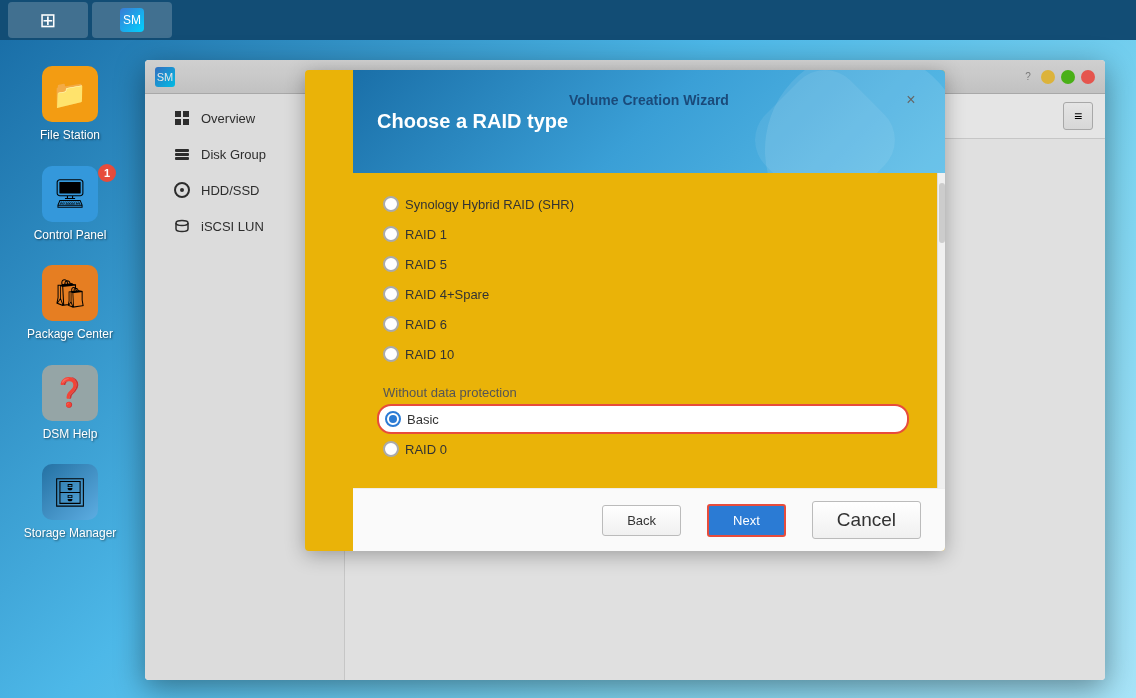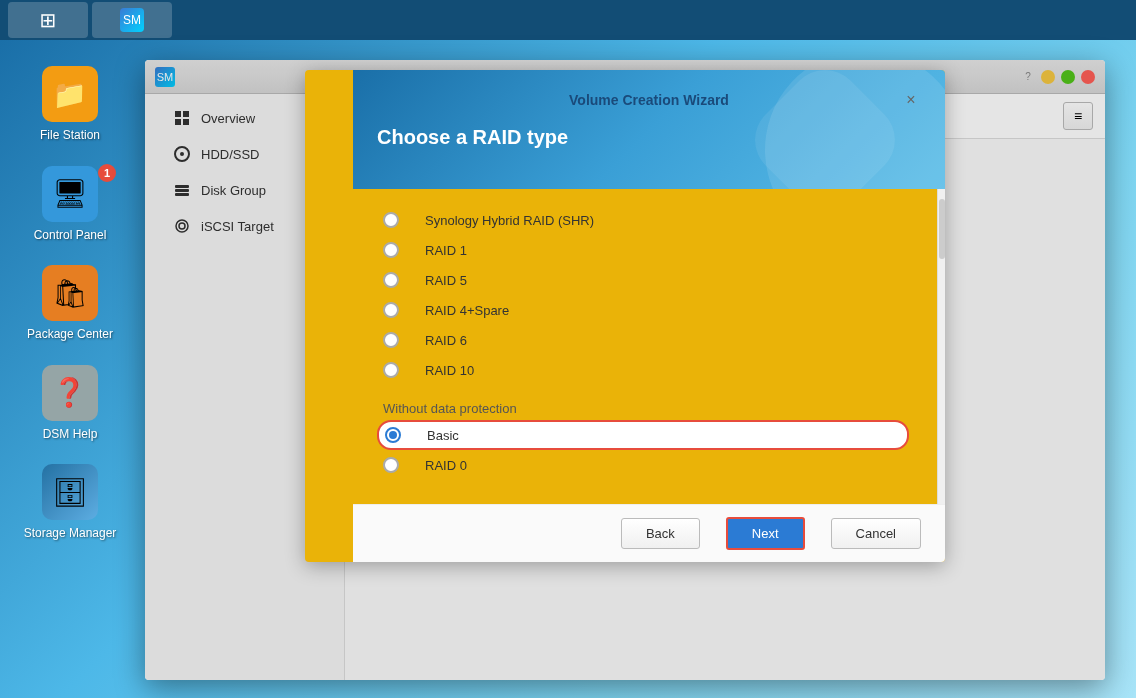--- a/index.html
+++ b/index.html
@@ -300,40 +300,40 @@
       font-size: 16px;
       display: flex;
       align-items: center;
       justify-content: center;
       border-radius: 3px;
     }
     .dialog-heading {
       color: white;
       font-size: 20px;
       font-weight: bold;
-      margin-top: 16px;
+      margin-top: 0;
     }
 
     .dialog-body {
       padding: 16px 24px;
       overflow-y: auto;
       flex: 1;
       border-right: 4px solid transparent;
     }
     
     .dialog-body::-webkit-scrollbar { width: 6px; }
     .dialog-body::-webkit-scrollbar-thumb { background: #ccc; border-radius: 3px; }
 
     .radio-group { margin-bottom: 8px; }
     .radio-item {
       display: flex;
       align-items: center;
       padding: 7px 6px;
       cursor: pointer;
-      gap: 26px;
+      gap: 6px;
       font-size: 13px;
       color: #333;
       border-radius: 3px;
     }
     .radio-input {
       width: 16px;
       height: 16px;
       border-radius: 50%;
       border: 2px solid #aaa;
       background: white;
@@ -422,21 +422,21 @@
       cursor: pointer;
       font-size: 13px;
       font-weight: 500;
     }
     .btn-cancel {
       padding: 7px 24px;
       border: 1px solid #bbb;
       background: linear-gradient(to bottom, #fff, #f0f0f0);
       border-radius: 3px;
       cursor: pointer;
-      font-size: 13px;
+      font-size: 19px;
       color: #333;
     }
   </style>
 </head>
 <body>
 
 <div class="taskbar">
   <div class="taskbar-btn active">
     <span style="color:white; font-size:20px;">⊞</span>
   </div>
@@ -496,44 +496,44 @@
                 <rect x="9" y="1" width="6" height="6"></rect>
                 <rect x="1" y="9" width="6" height="6"></rect>
                 <rect x="9" y="9" width="6" height="6"></rect>
               </svg>
           </span>
           <span>Overview</span>
         </div>
         <div class="nav-item">
           <span class="nav-icon">
             <svg width="16" height="16" viewBox="0 0 16 16" fill="currentColor">
-                <circle cx="8" cy="8" r="7" fill="none" stroke="currentColor" stroke-width="2"></circle>
-                <circle cx="8" cy="8" r="2"></circle>
-              </svg>
-          </span>
-          <span>HDD/SSD</span>
-        </div>
-        <div class="nav-item">
-          <span class="nav-icon">
-            <svg width="16" height="16" viewBox="0 0 16 16" fill="currentColor">
                 <rect x="1" y="3" width="14" height="3" rx="1"></rect>
                 <rect x="1" y="7" width="14" height="3" rx="1"></rect>
                 <rect x="1" y="11" width="14" height="3" rx="1"></rect>
               </svg>
           </span>
           <span>Disk Group</span>
         </div>
         <div class="nav-item">
           <span class="nav-icon">
             <svg width="16" height="16" viewBox="0 0 16 16" fill="currentColor">
-                <circle cx="8" cy="8" r="6" fill="none" stroke="currentColor" stroke-width="1.5"></circle>
-                <circle cx="8" cy="8" r="3" fill="none" stroke="currentColor" stroke-width="1.5"></circle>
+                <circle cx="8" cy="8" r="7" fill="none" stroke="currentColor" stroke-width="2"></circle>
+                <circle cx="8" cy="8" r="2"></circle>
               </svg>
           </span>
-          <span>iSCSI Target</span>
+          <span>HDD/SSD</span>
+        </div>
+        <div class="nav-item">
+          <span class="nav-icon">
+            <svg width="16" height="16" viewBox="0 0 16 16" fill="currentColor">
+                <ellipse cx="8" cy="5" rx="6" ry="2.5" fill="none" stroke="currentColor" stroke-width="1.5"></ellipse>
+                <path d="M2 5v6c0 1.4 2.7 2.5 6 2.5s6-1.1 6-2.5V5" fill="none" stroke="currentColor" stroke-width="1.5"></path>
+              </svg>
+          </span>
+          <span>iSCSI LUN</span>
         </div>
       </div>
 
       <div class="window-main">
         <div class="main-toolbar">
           <button class="btn-create">Create</button>
           <div class="toolbar-right">
             <div class="toolbar-icon-btn">
               <span>≡</span>
             </div>

